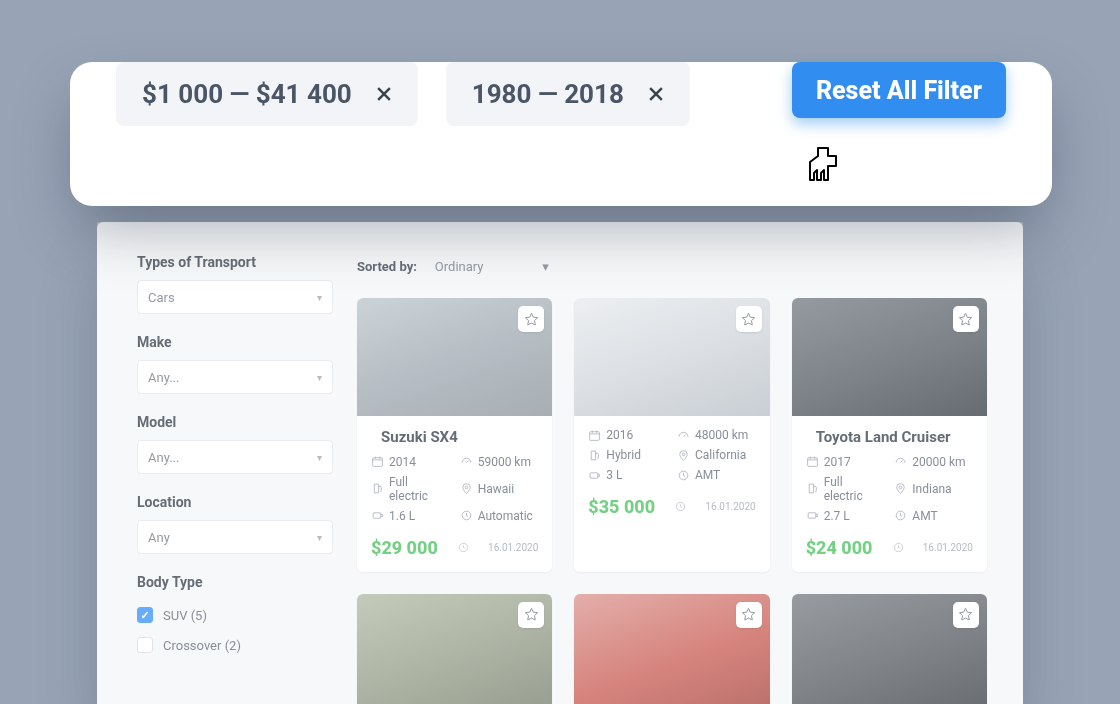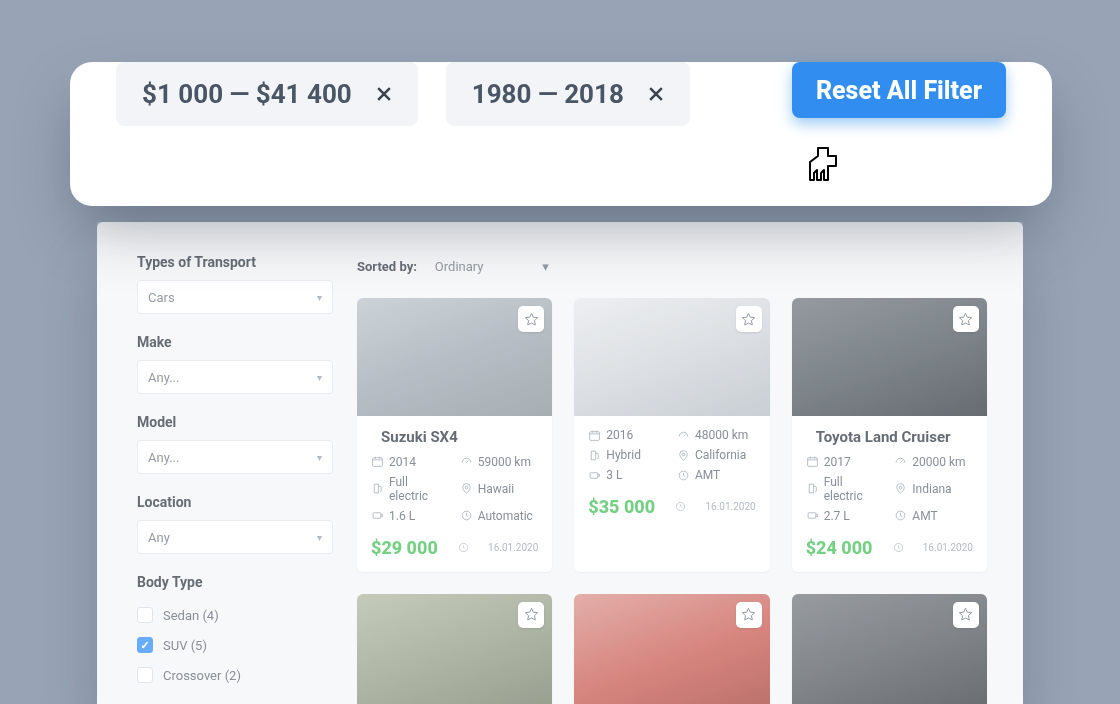--- a/index.html
+++ b/index.html
@@ -153,24 +153,20 @@
 
     <div class="sb-heading">Location</div>
     <div class="sb-select">
       <span>Any</span>
       <span class="chev">▾</span>
     </div>
 
     <div class="sb-group">
       <div class="sb-heading">Body Type</div>
       <div>
-        <div class="chk-row">
-          <span class="chk"></span>
-          <span class="chk-label">Sedan (4)</span>
-        </div>
         <div class="chk-row">
           <span class="chk on"></span>
           <span class="chk-label">SUV (5)</span>
         </div>
         <div class="chk-row">
           <span class="chk"></span>
           <span class="chk-label">Crossover (2)</span>
         </div>
         <div class="chk-row">
           

